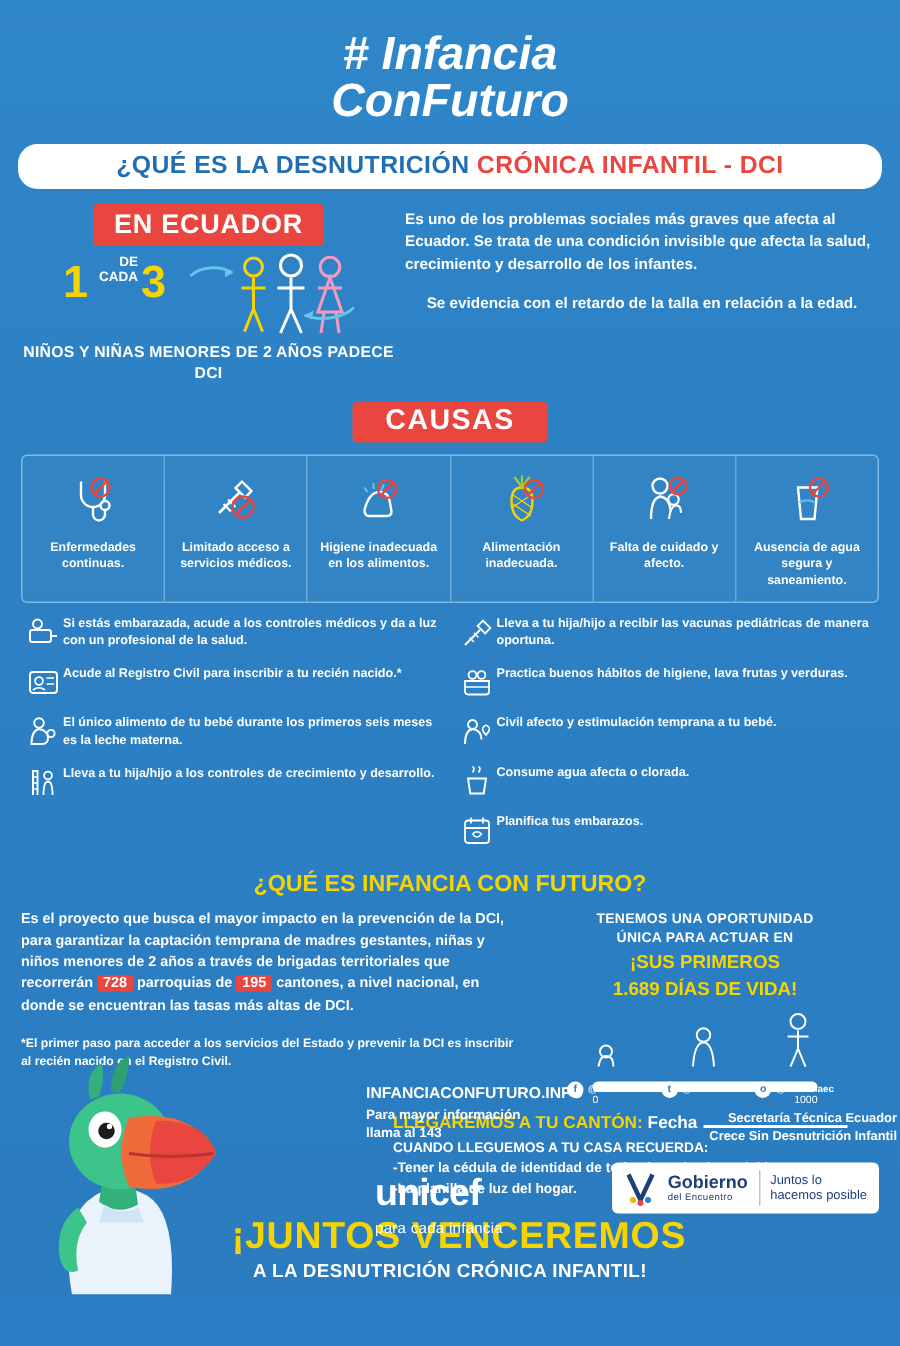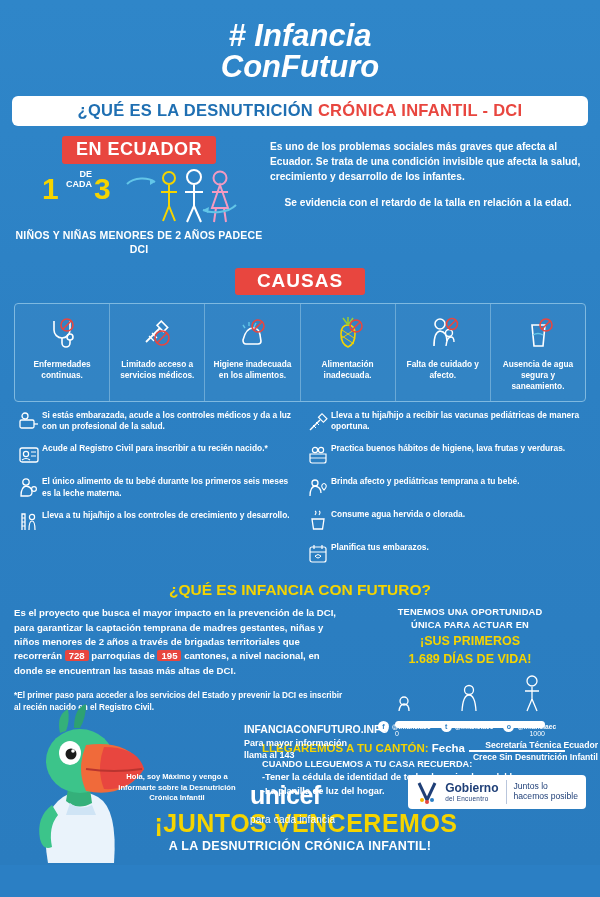--- a/index.html
+++ b/index.html
@@ -24,21 +24,21 @@
     font-weight:bold;
     font-style:italic;
     line-height:1.0;
   }
   .hashtag .l1 { font-size:31px; letter-spacing:0px; }
   .hashtag .l2 { font-size:31px; }
 
   .title-band {
     margin:14px 12px 0 12px;
     background:#ffffff;
-    border-radius:6px;
+    border-radius:13px;
     text-align:center;
     padding:5px 4px 6px 4px;
   }
   .title-band .t {
     color:#1f6fb2;
     font-weight:bold;
     font-size:16.5px;
     letter-spacing:0.3px;
   }
   .title-band .t .red { color:#e8463f; }
@@ -416,31 +416,31 @@
       </div>
 
       <div class="prev-item">
         <div class="ic">
           <svg width="22" height="22" viewBox="0 0 22 22">
             <circle cx="8" cy="6" r="3" fill="none" stroke="#fff" stroke-width="1.3"></circle>
             <path d="M3 19 q0 -9 5 -10 q6 1 6 7" fill="none" stroke="#fff" stroke-width="1.3"></path>
             <path d="M15 8 q2 -3 4 0 q1 2 -2 5 q-3 -3 -2 -5 z" fill="none" stroke="#fff" stroke-width="1.1"></path>
           </svg>
         </div>
-        <div class="tx">Brinda afecto y pediátricas temprana a tu bebé.</div>
+        <div class="tx">Civil afecto y estimulación temprana a tu bebé.</div>
       </div>
 
       <div class="prev-item">
         <div class="ic">
           <svg width="22" height="22" viewBox="0 0 22 22">
             <path d="M5 9 h12 l-1.5 10 h-9 z" fill="none" stroke="#fff" stroke-width="1.3"></path>
             <path d="M8 5 q2 -3 0 -4 M12 5 q2 -3 0 -4" stroke="#fff" stroke-width="1.1" fill="none"></path>
           </svg>
         </div>
-        <div class="tx">Consume agua hervida o clorada.</div>
+        <div class="tx">Consume agua afecta o clorada.</div>
       </div>
 
       <div class="prev-item">
         <div class="ic">
           <svg width="22" height="22" viewBox="0 0 22 22">
             <rect x="3" y="4" width="16" height="15" rx="2" fill="none" stroke="#fff" stroke-width="1.2"></rect>
             <path d="M3 9 h16 M7 2 v4 M15 2 v4" stroke="#fff" stroke-width="1.2"></path>
             <path d="M8 13 q3 -3 6 0 q-3 4 -6 0 z" fill="none" stroke="#fff" stroke-width="1"></path>
           </svg>
         </div>
@@ -523,21 +523,20 @@
 
       <path d="M78 72 q44 -6 58 24 q-20 30 -58 22 q-10 -22 0 -46 z" fill="#f06a3a"></path>
       <path d="M96 74 q34 0 40 22 q-14 22 -40 20 q-8 -20 0 -42 z" fill="#e8463f"></path>
       <path d="M78 96 q28 4 56 0" stroke="#b9342f" stroke-width="2" fill="none"></path>
 
       <path d="M44 132 q-16 12 -12 34 q3 12 12 8 q-4 -20 6 -32 z" fill="#3cc48a"></path>
 
       <path d="M62 130 q10 8 22 2 l4 10 h-30 z" fill="#cfe4f5"></path>
     </svg>
   </div>
-  <div class="mascot-bubble">Hola, soy Máximo y vengo a informarte sobre la Desnutrición Crónica Infantil</div>
 
   <div class="footer">
     <div class="web">INFANCIACONFUTURO.INFO</div>
 
     <div class="socials">
       <div class="social">
         <span class="circle">f</span>
         <span>@Infanciaec</span>
       </div>
       <div class="social">

